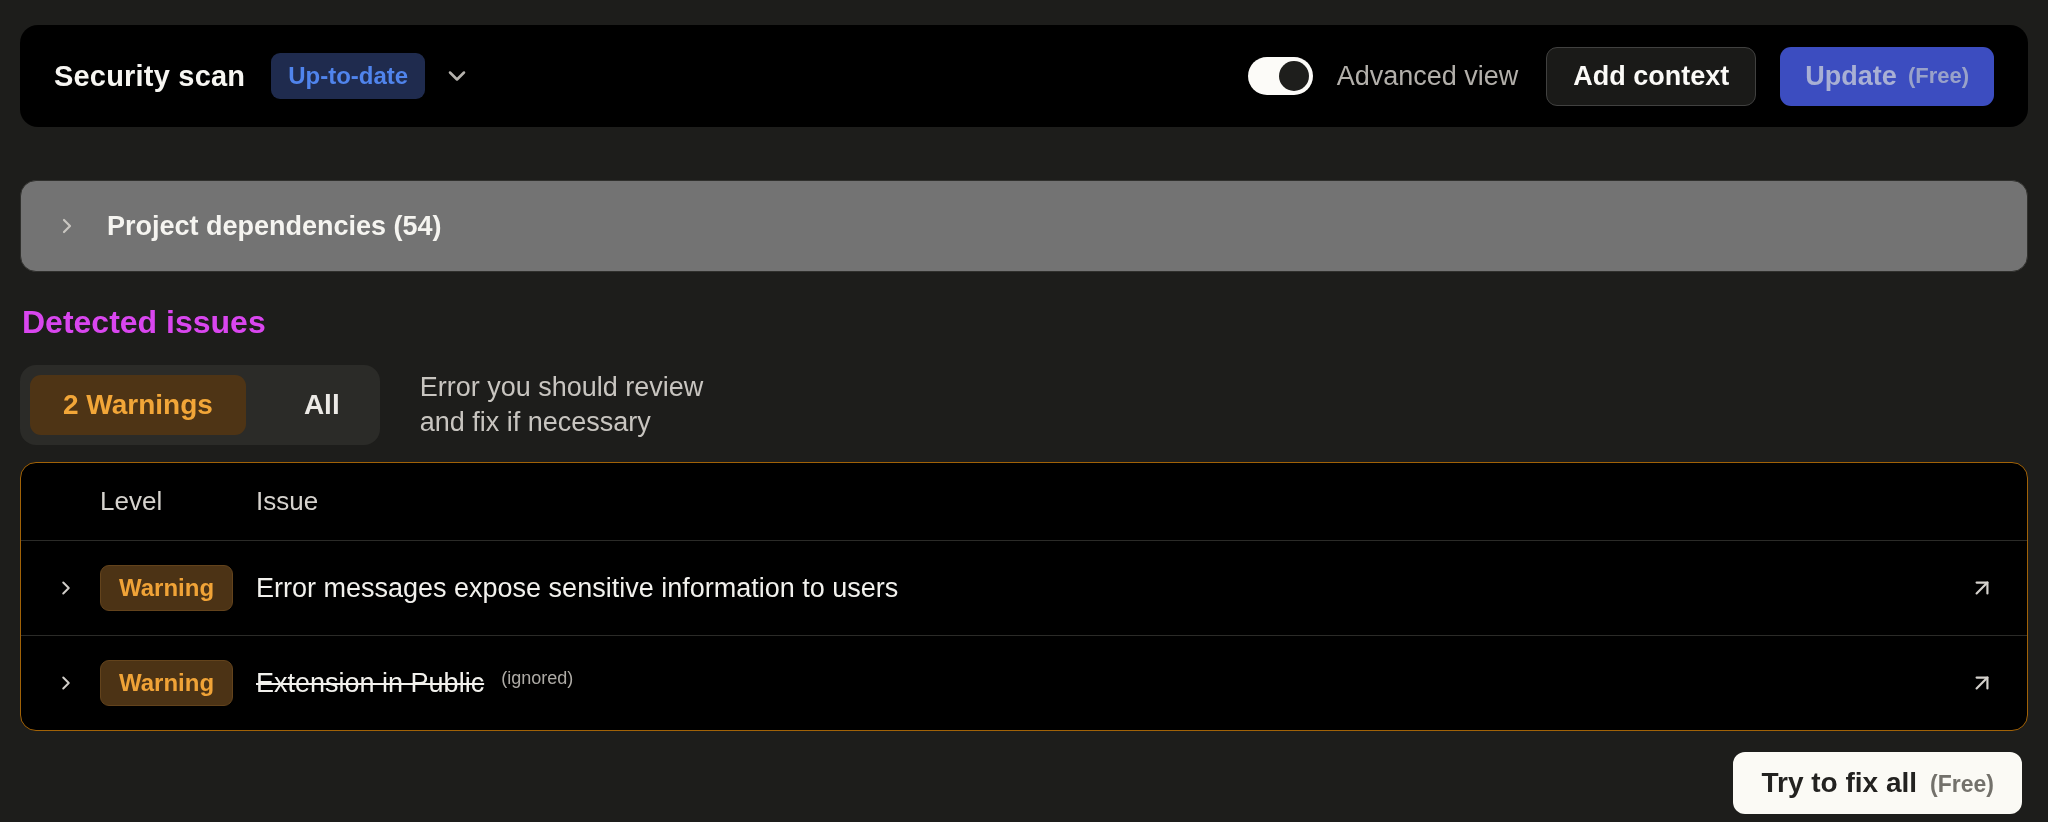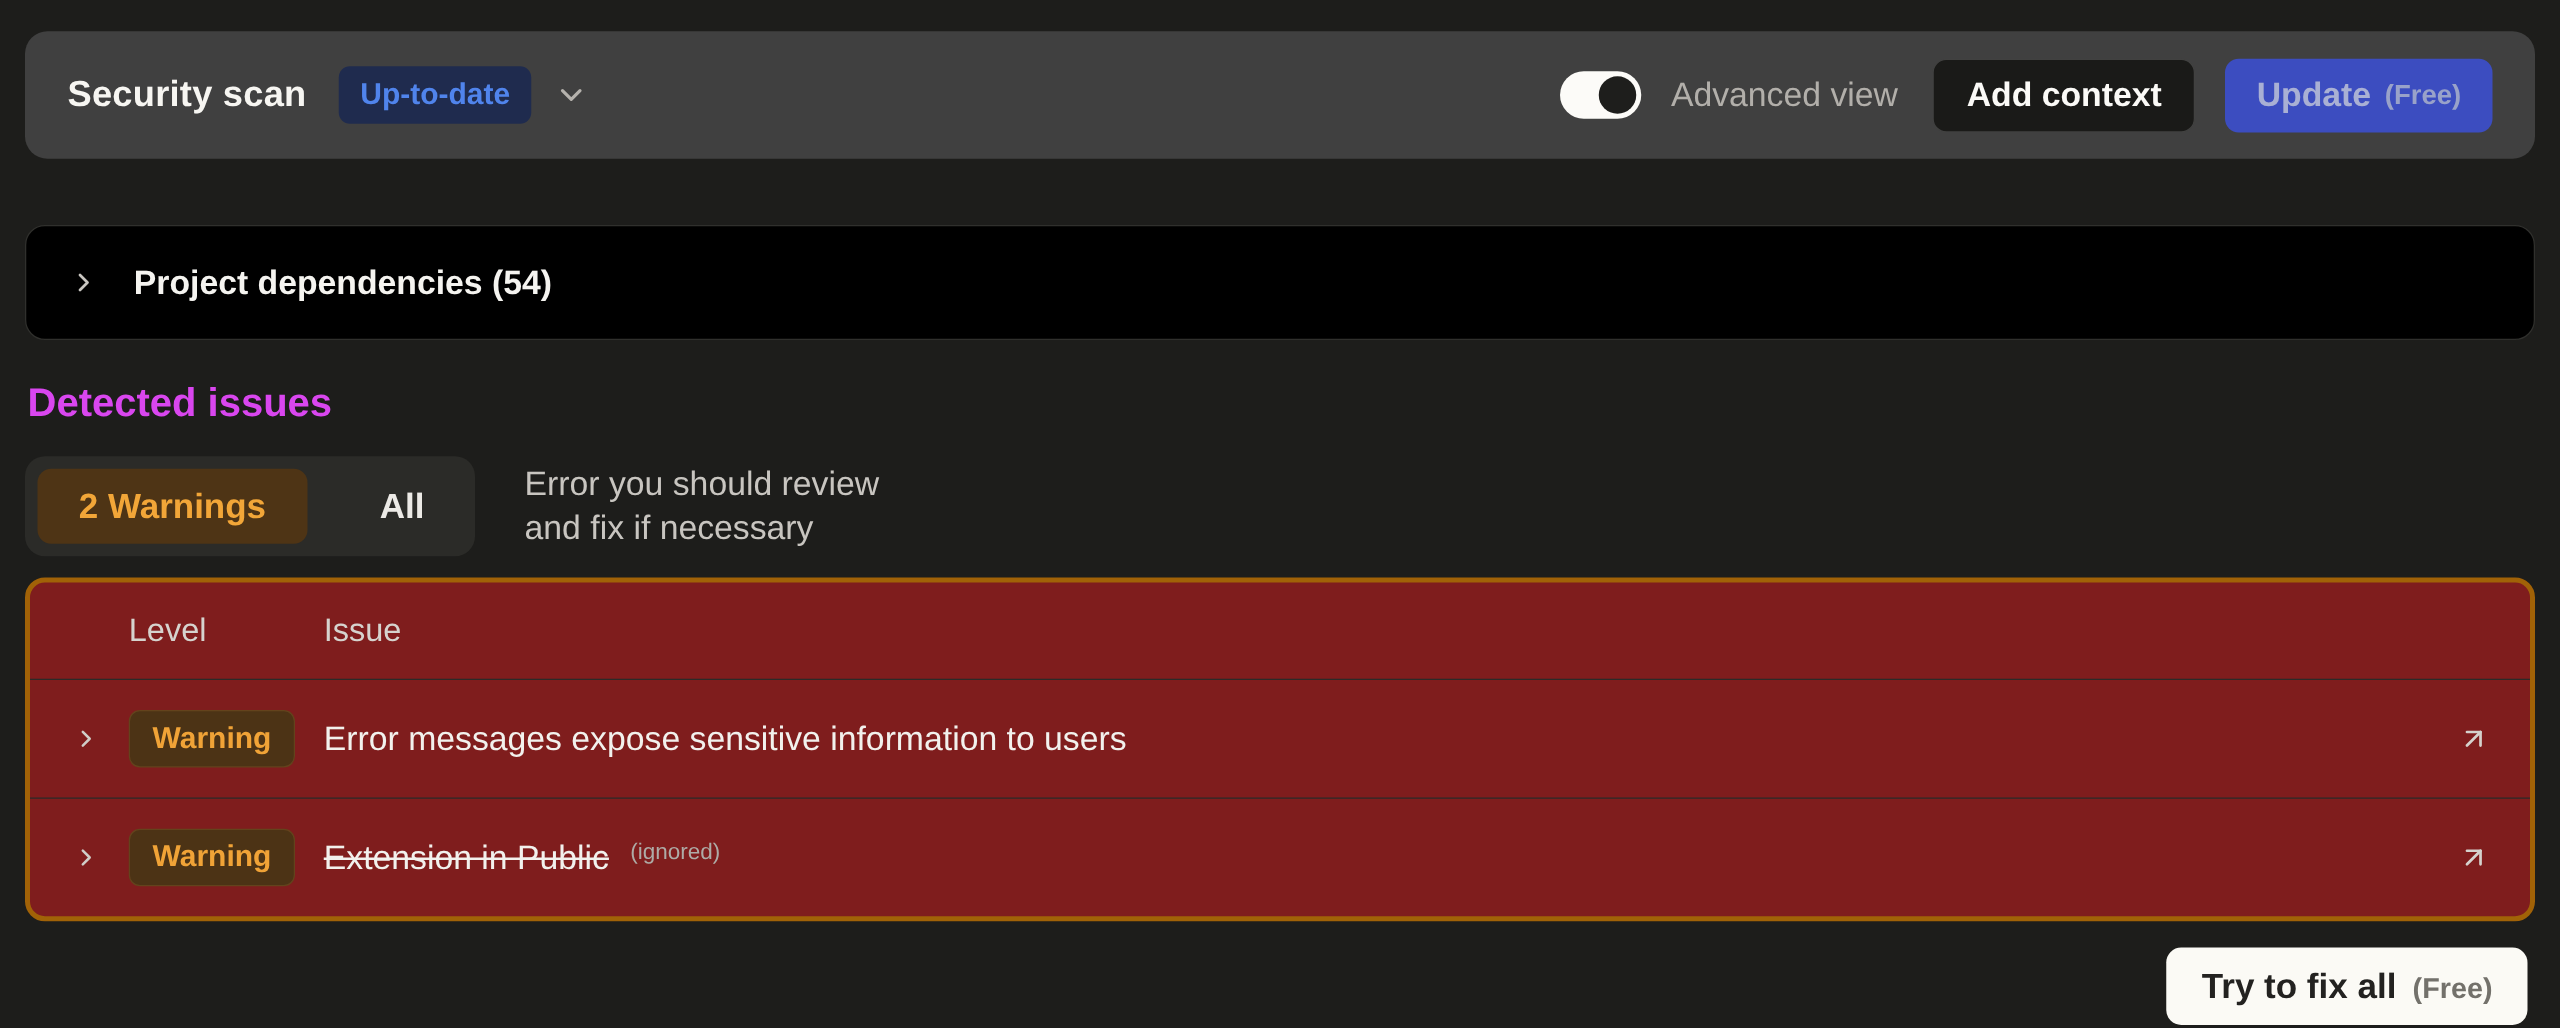--- a/index.html
+++ b/index.html
@@ -7,21 +7,21 @@
   body {
     background:#1d1d1b;
     font-family:"Liberation Sans", sans-serif;
     color:#f2f1ed;
     overflow:hidden;
   }
   .page { width:2048px; height:822px; padding:25px 20px 0 20px; }
 
   
   .header {
-    height:102px; background:#404040; border-radius:18px;
+    height:102px; background:#000000; border-radius:18px;
     display:flex; justify-content:space-between;
     padding:0 34px;
   }
   .header-left { display:flex; align-items:center; }
   .page-title { font-size:29px; font-weight:bold; color:#f7f6f2; letter-spacing:.2px; }
   .status-badge {
     margin-left:26px; background:#1f2b4e; color:#5084ec;
     font-size:24px; font-weight:bold; padding:9px 17px; border-radius:9px;
   }
   .hdr-chevron { margin-left:18px; color:#b5b2ad; display:flex; align-items:center; cursor:pointer; }
@@ -45,42 +45,42 @@
   }
   .btn-add-context .btn-label { font-size:27px; font-weight:bold; color:#fbfaf7; }
   .btn-update { background:#3c4dc0; padding:14px 25px; }
   .btn-update .btn-label { font-size:27px; font-weight:bold; color:#a9b0d4; }
   .btn-update .btn-suffix { font-size:22px; font-weight:bold; color:#99a2c9; }
 
   
   .deps-card {
     margin-top:53px; height:92px; border:1px solid #30302d; border-radius:16px;
     display:flex; align-items:center; padding:0 34px; cursor:pointer;
-    background:#000000;
+    background:#737373;
   }
   .deps-card .chev { color:#c9c6c1; display:flex; align-items:center; }
   .deps-label { margin-left:28px; font-size:27px; font-weight:bold; color:#f5f4f0; }
 
   
   .section-heading { margin:32px 0 0 2px; font-size:32px; font-weight:bold; color:#d946ef; }
 
   .filter-row { display:flex; align-items:center; margin-top:24px; }
   .tab-group {
     display:flex; align-items:center; background:#2b2b28; border-radius:16px;
     padding:10px; width:fit-content;gap:28px;
   }
   .tab { font-size:28px; font-weight:bold; border-radius:11px; cursor:pointer; }
   .tab.active { background:#4e3415; color:#f2a638; padding:14px 33px; }
   .tab.plain  { color:#eceae6; padding:14px 30px; }
   .filter-desc { margin-left:40px; font-size:27px; line-height:35px; color:#c8c5c0; }
 
   
   .table-card {
-    margin-top:17px; border:4px solid #a16207; border-radius:16px;
-    background:#7f1d1d; overflow:hidden;
+    margin-top:17px; border:1px solid #a16207; border-radius:16px;
+    background:#000000; overflow:hidden;
   }
   .t-row {
     display:grid; grid-template-columns:36px 140px 1fr 36px;
     column-gap:16px; align-items:center; padding:0 27px;
   }
   .t-head { height:77px; }
   .t-head .col-label { font-size:26px; color:#d6d3ce; }
   .t-body-row { height:95px; border-top:1px solid #2b2b28; }
   .row-chevron { color:#d0cdc8; display:flex; align-items:center; justify-content:center; cursor:pointer; }
   .level-badge {

